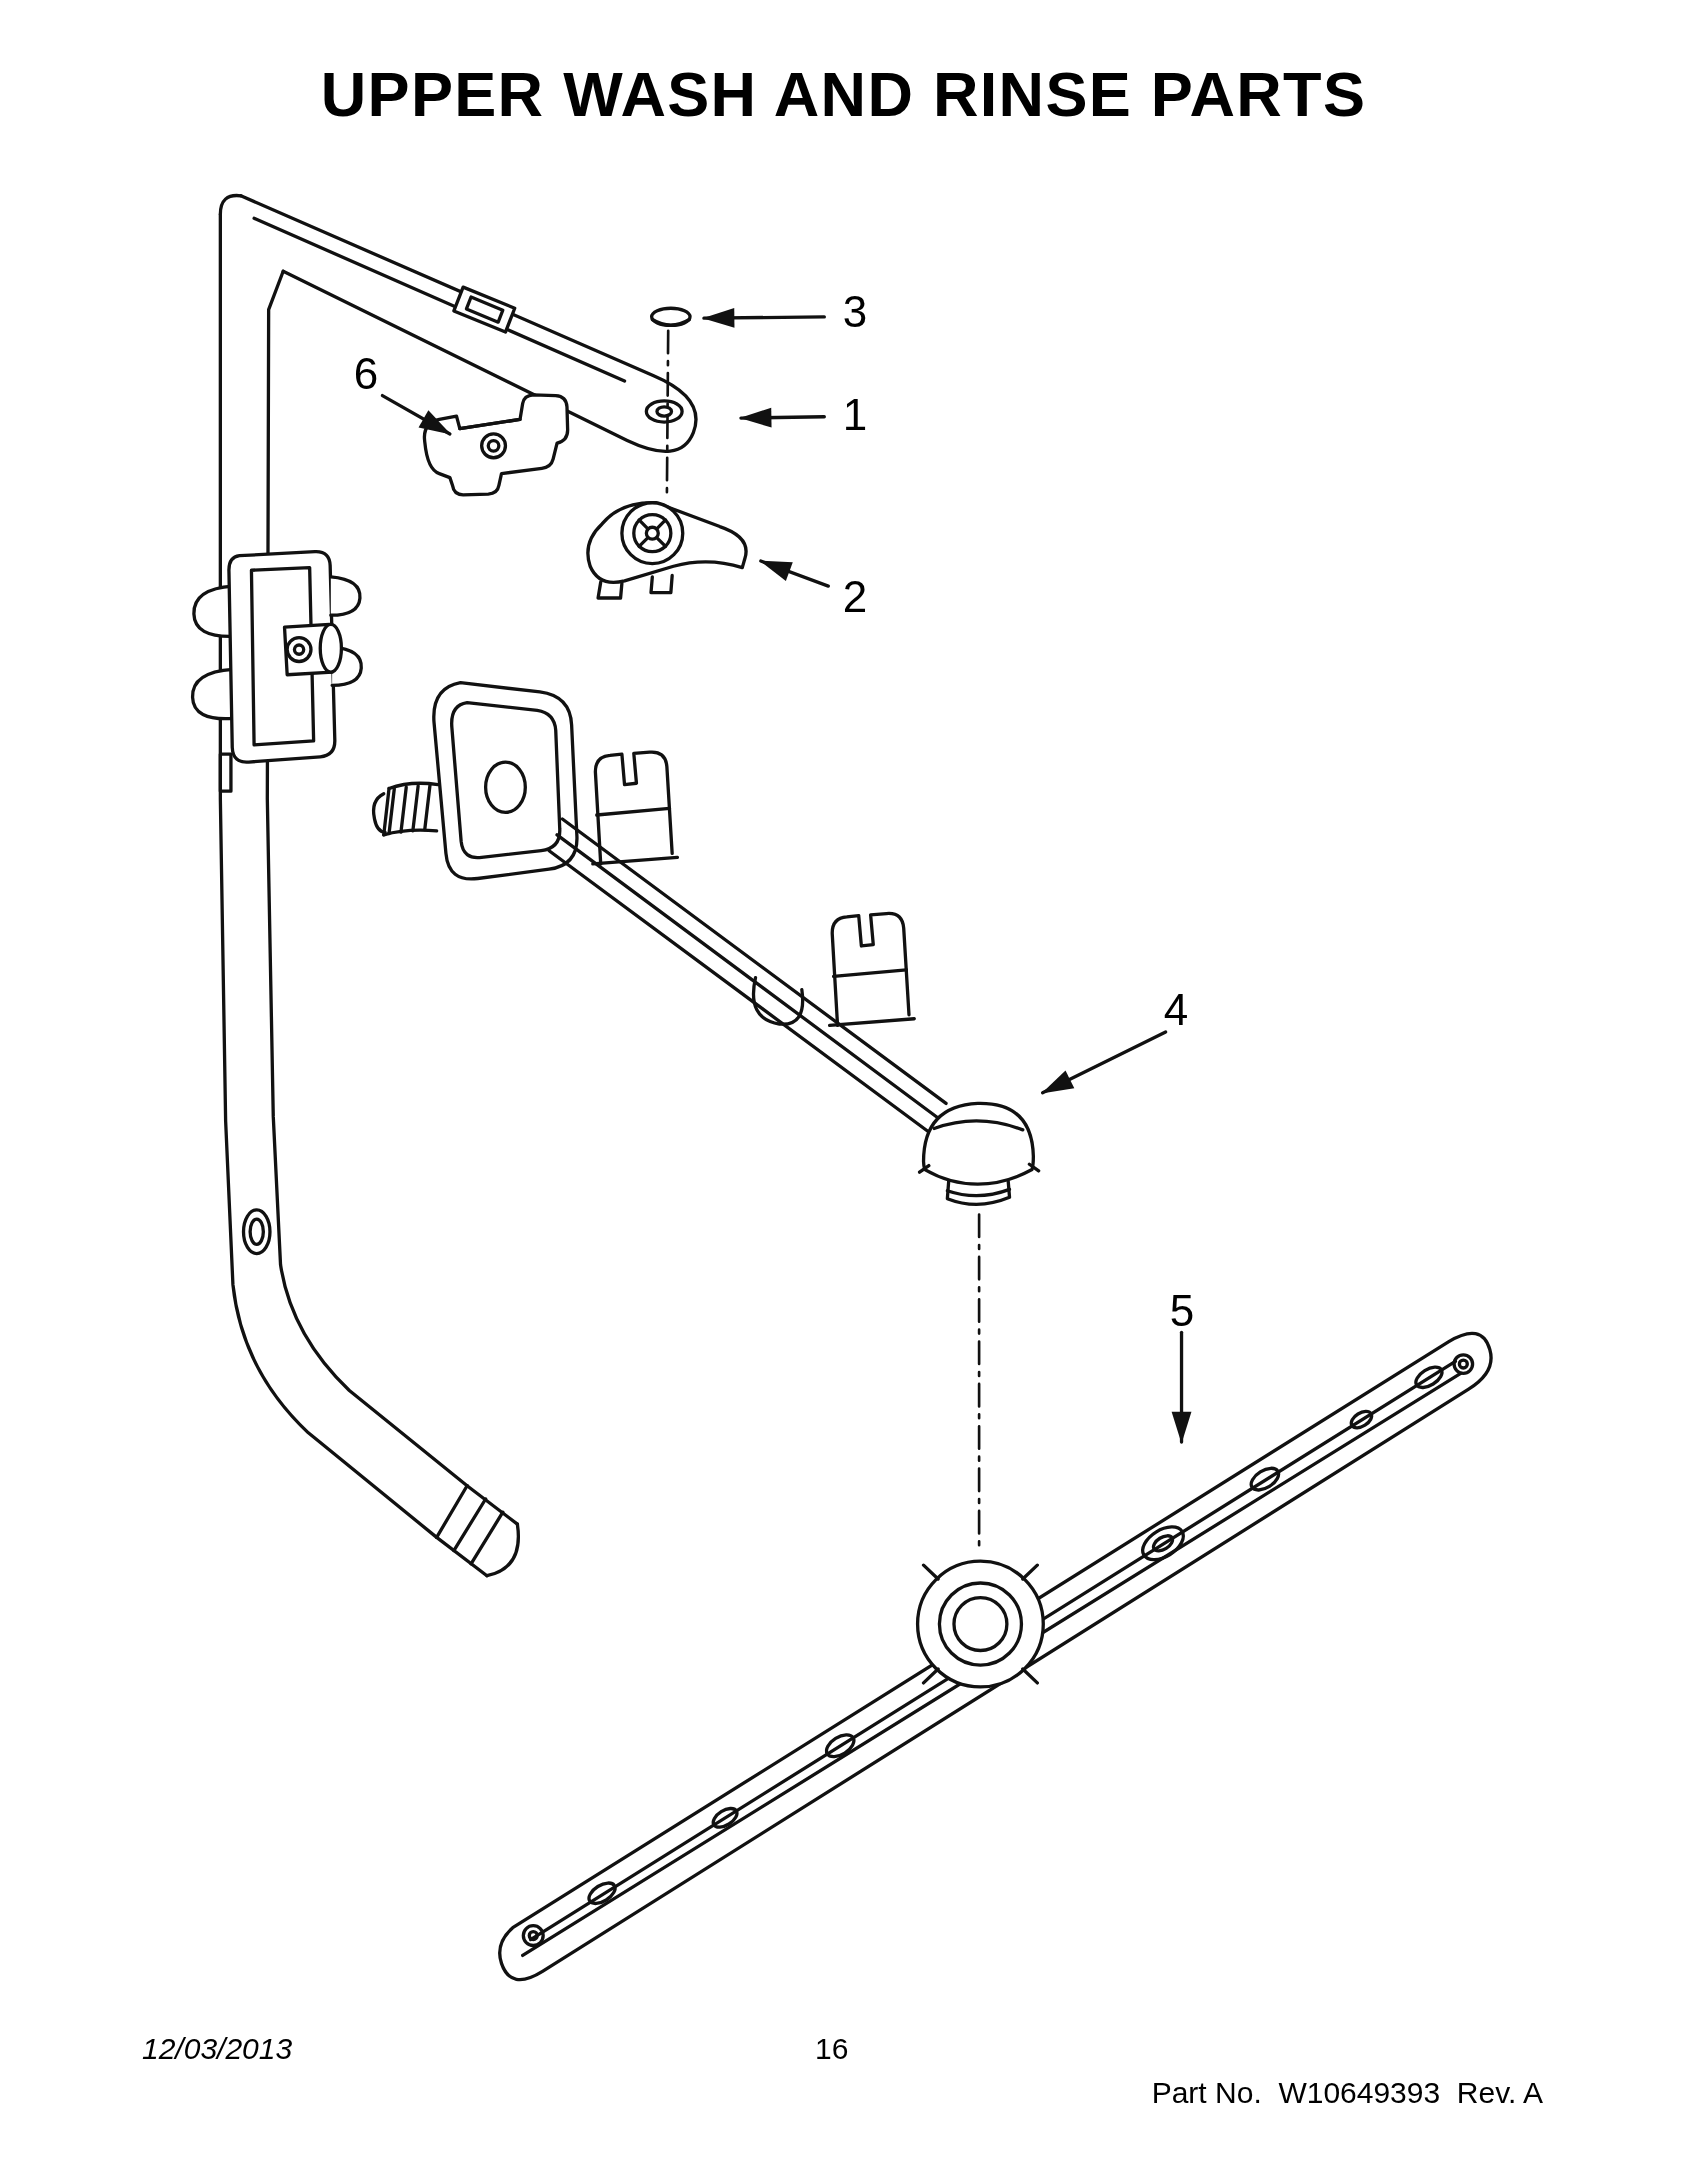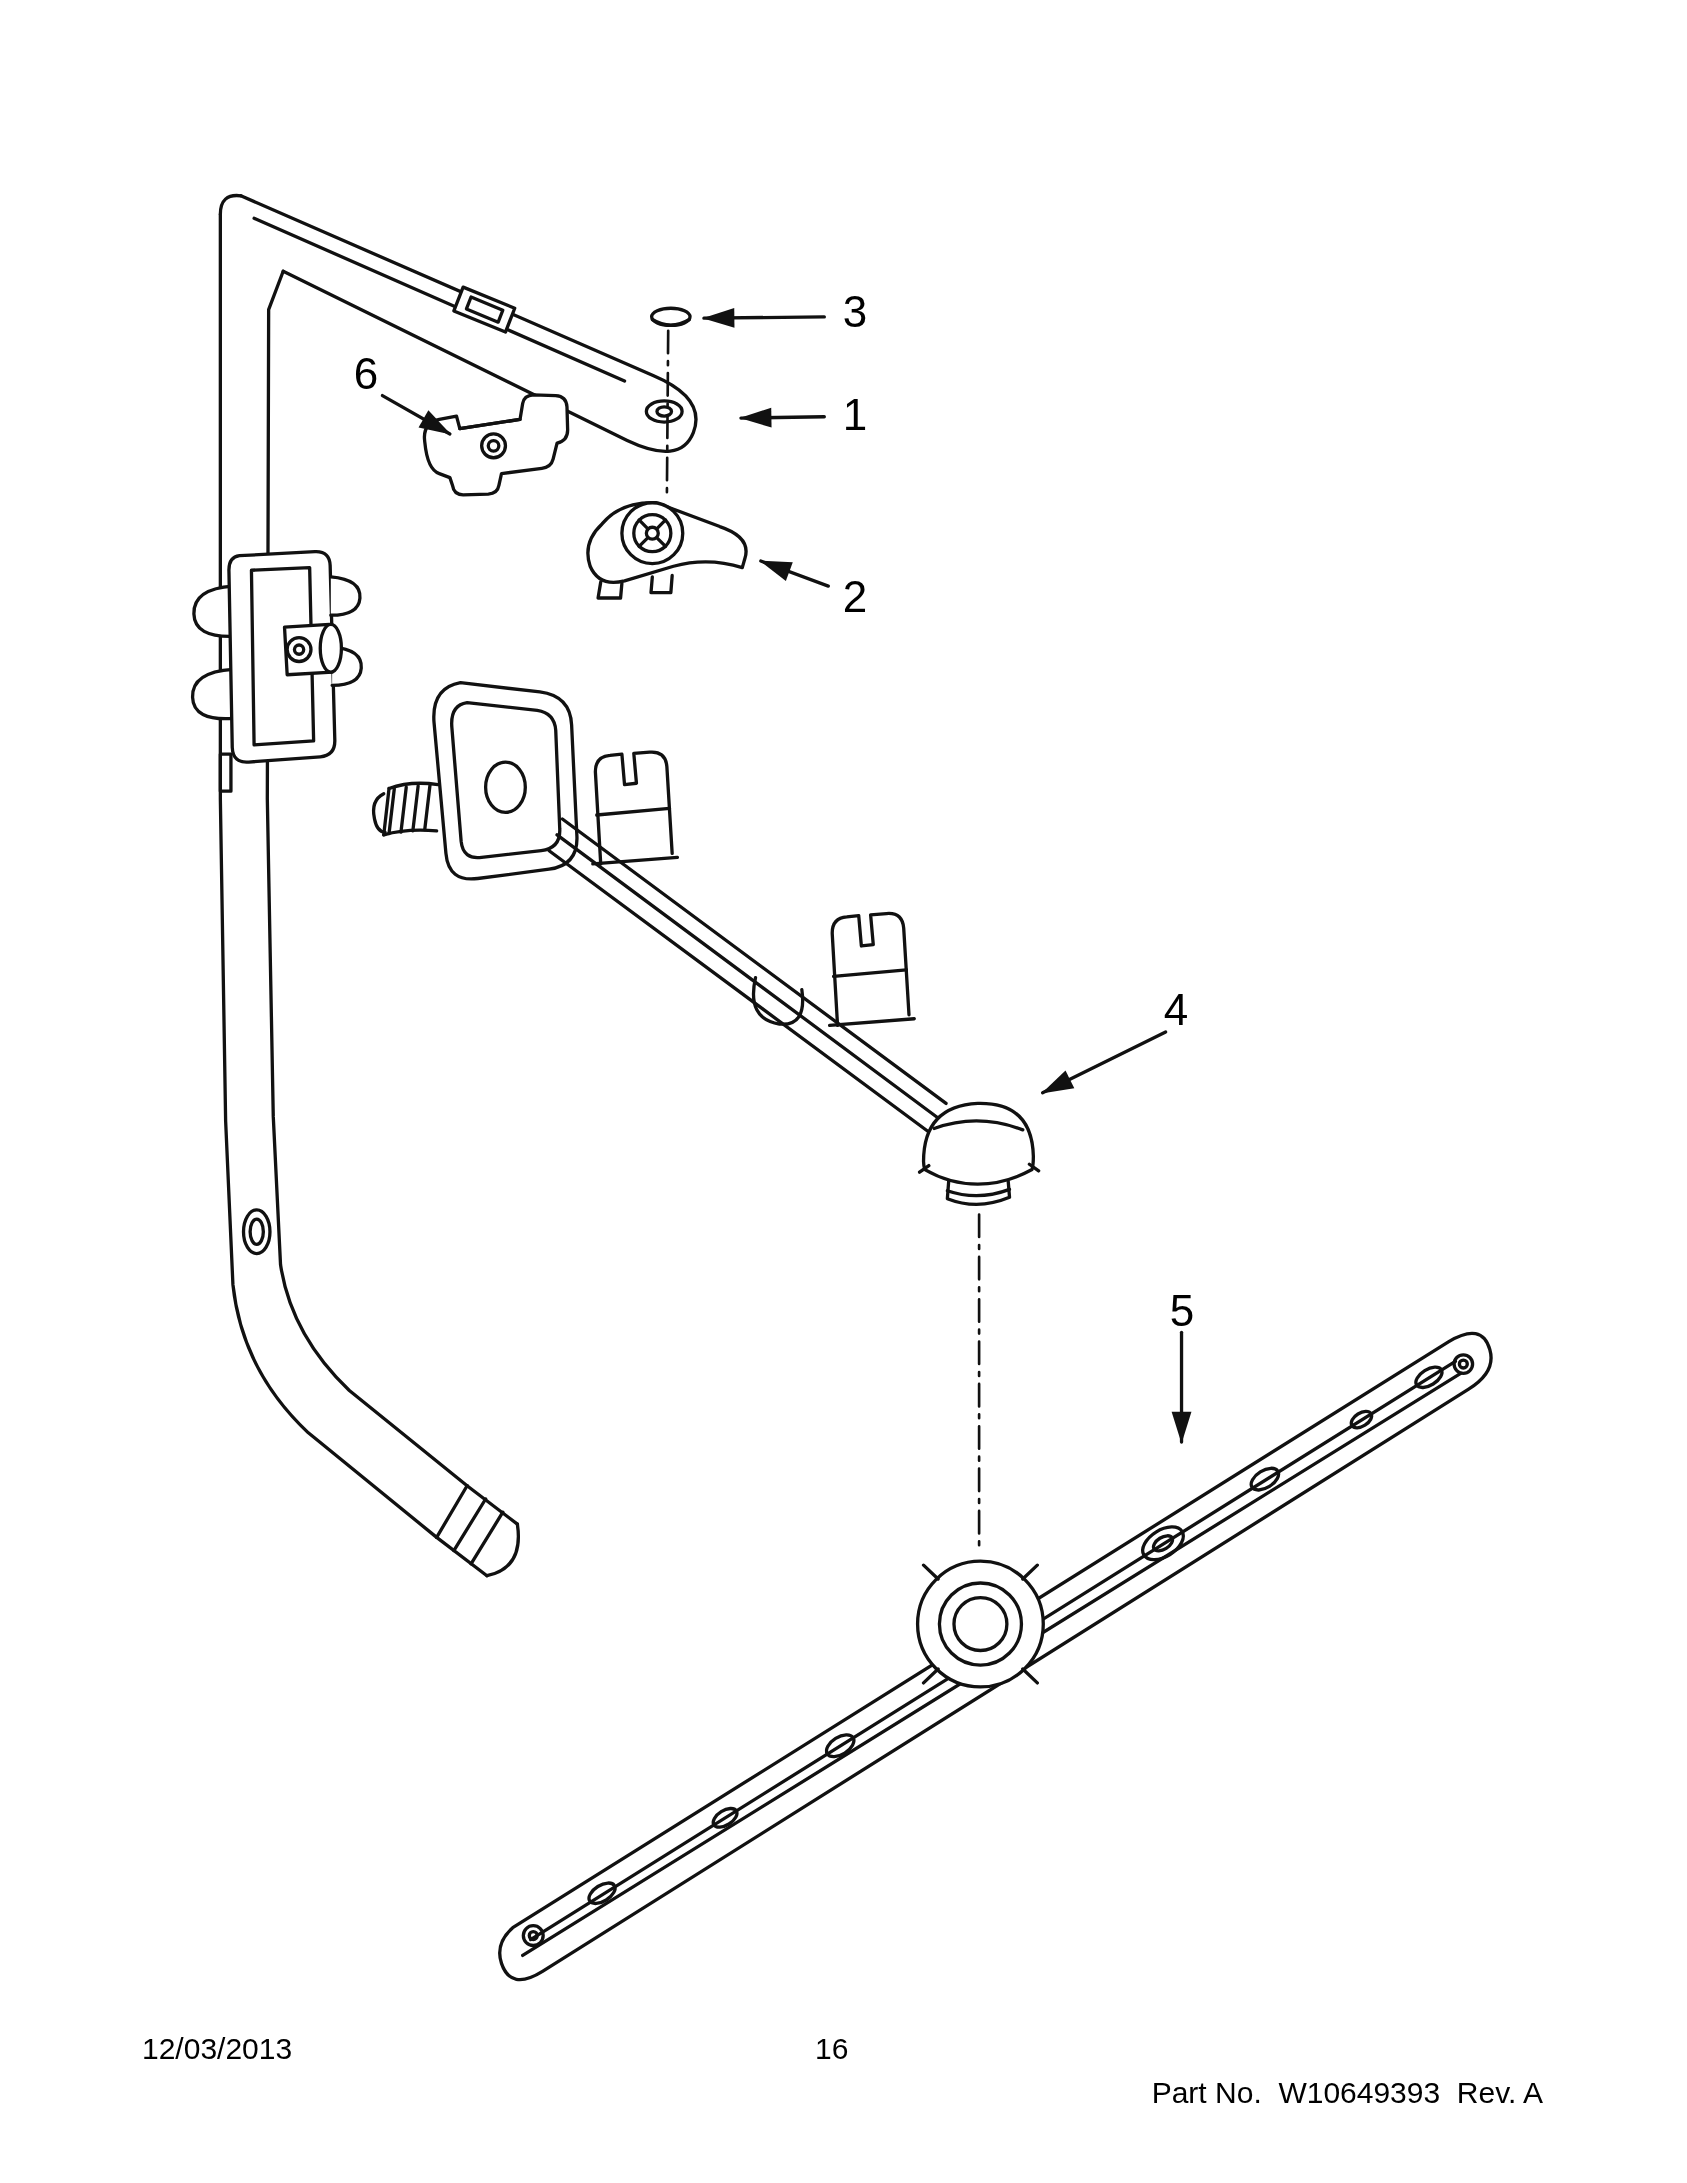--- a/index.html
+++ b/index.html
@@ -39,29 +39,30 @@
     font-size: 44px;
     font-weight: 400;
     line-height: 1;
   }
   .footer-text {
     position: absolute;
     top: 2031px;
     font-size: 30px;
     line-height: 1.2;
   }
-  .f-date { left: 142px; }
+  .f-date { left: 142px; font-style: italic; }
   .f-page { left: 815px; }
   .f-part { right: 144px; white-space: pre; margin-top: 44px; }
 </style>
 </head>
 <body>
 
 <div class="page">
 
+  <h1 class="title">UPPER WASH AND RINSE PARTS</h1>
 
   <svg class="diagram" viewBox="0 0 2550 3300" stroke-linecap="round" stroke-linejoin="round">
     <defs>
       <marker id="arrow" markerUnits="userSpaceOnUse" markerWidth="52" markerHeight="34" refX="48" refY="17" orient="auto">
         <path d="M2,2 L50,17 L2,32 Z" fill="#111" stroke="none"></path>
       </marker>
     </defs>
 
     <g stroke="#111" stroke-width="5" fill="none">
       <path d="M 333 324 Q 333 292 364 296"></path>

